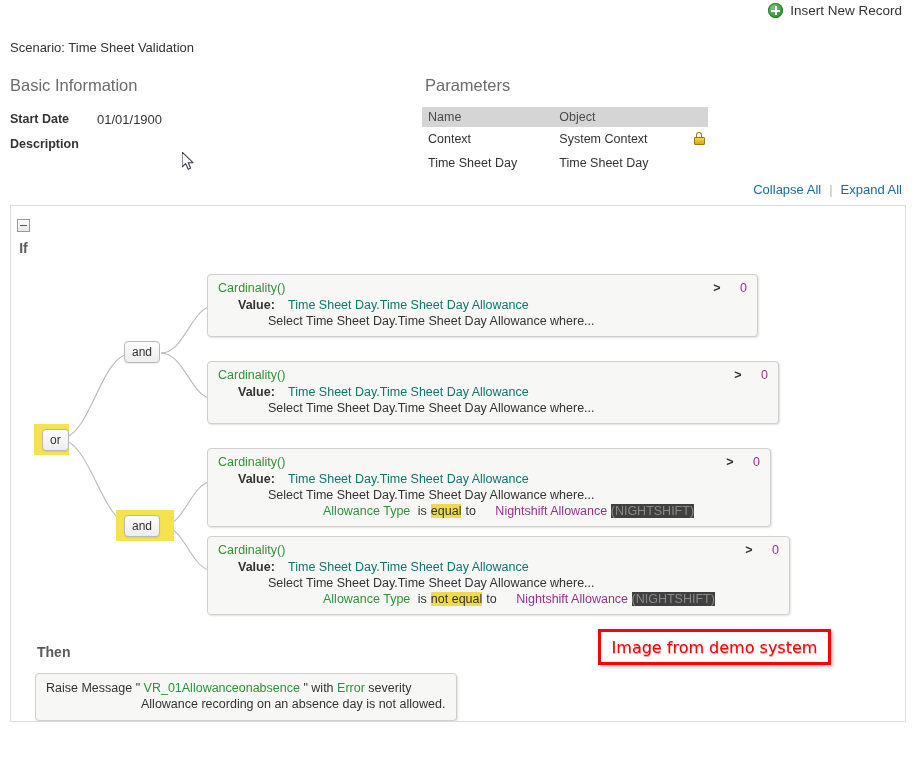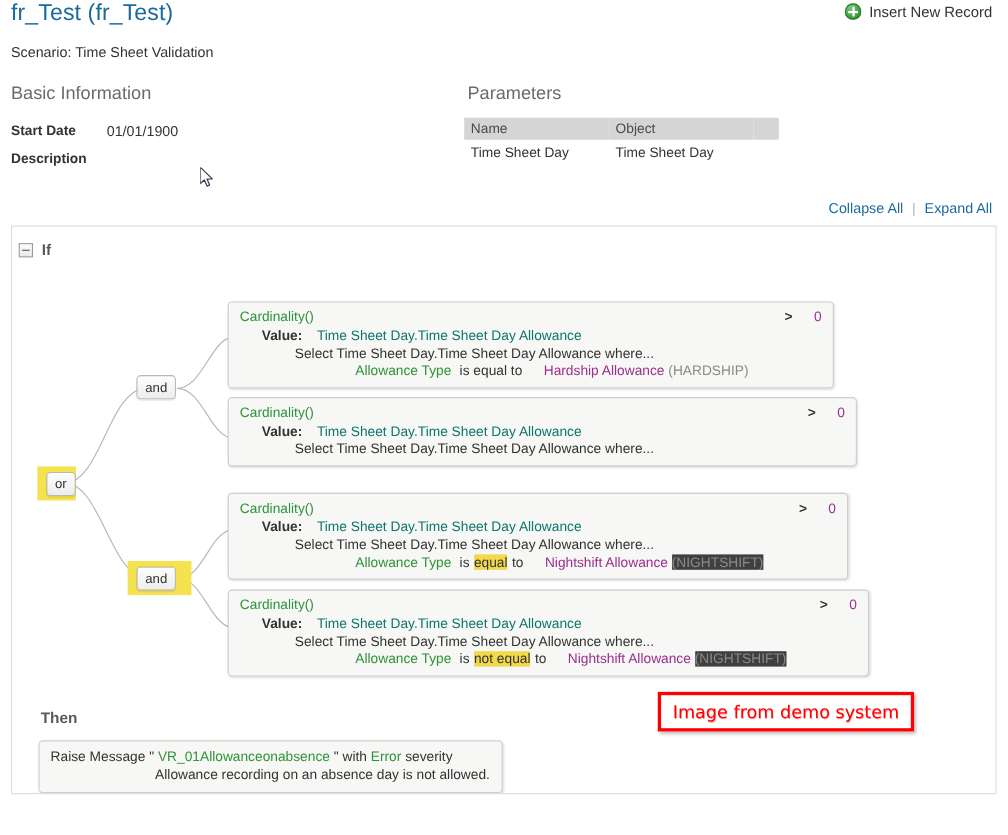--- a/index.html
+++ b/index.html
@@ -180,20 +180,21 @@
     box-sizing: border-box;
     overflow: hidden;
   }
   .if-row {
     position: absolute;
     left: 6px;
     top: 13px;
     display: flex;
     align-items: center;
     gap: 8px;
+    flex-direction: column;
   }
   .toggle-box {
     width: 13px;
     height: 13px;
     border: 1px solid #9a9a9a;
     background: linear-gradient(#fdfdfd, #e9e9e9);
     position: relative;
     box-sizing: border-box;
     cursor: pointer;
   }
@@ -347,21 +348,20 @@
     width: 14px;
     height: 20px;
     pointer-events: none;
   }
 </style>
 </head>
 <body>
 
 <div class="page">
 
-  <div class="title">fr_Test (fr_Test)</div>
 
   <div class="insert-record">
     <span class="plus-icon"></span>
     <span class="label">Insert New Record</span>
   </div>
 
   <div class="scenario">Scenario: Time Sheet Validation</div>
 
   <div class="sec-head" id="basic-info-head">Basic Information</div>
   <div class="kv-label" id="start-date-label">Start Date</div>
@@ -372,20 +372,29 @@
   <table class="param-table">
     <thead>
       <tr>
         <th class="col-name">Name</th>
         <th class="col-obj">Object</th>
         <th class="col-lock"></th>
       </tr>
     </thead>
     <tbody>
       <tr>
+        <td class="col-name">Context</td>
+        <td class="col-obj">System Context</td>
+        <td class="col-lock">
+          <span class="lock-icon">
+            <span class="shackle"></span><span class="body"></span>
+          </span>
+        </td>
+      </tr>
+      <tr>
         <td class="col-name">Time Sheet Day</td>
         <td class="col-obj">Time Sheet Day</td>
         <td class="col-lock"></td>
       </tr>
     </tbody>
   </table>
 
   <div class="toolbar-links">
     <a href="#">Collapse All</a>
     <span class="divider">|</span>
@@ -428,26 +437,20 @@
         <span>
           <span class="op-gt">&gt;</span>
           <span class="rhs-num">0</span>
         </span>
       </div>
       <div class="cond-line2">
         <span class="val-label">Value:</span>
         <span class="val-path">Time Sheet Day.Time Sheet Day Allowance</span>
       </div>
       <div class="cond-line3">Select Time Sheet Day.Time Sheet Day Allowance where...</div>
-      <div class="cond-line4">
-        <span class="attr">Allowance Type</span>
-        <span class="cmp">is equal to</span>
-        <span class="rhs-name">Hardship Allowance</span>
-        <span class="rhs-code">(HARDSHIP)</span>
-      </div>
     </div>
 
     <div class="cond-box" style="left:196px; top:155px; width:572px;">
       <div class="cond-line1">
         <span class="fn-name">Cardinality()</span>
         <span>
           <span class="op-gt">&gt;</span>
           <span class="rhs-num">0</span>
         </span>
       </div>

